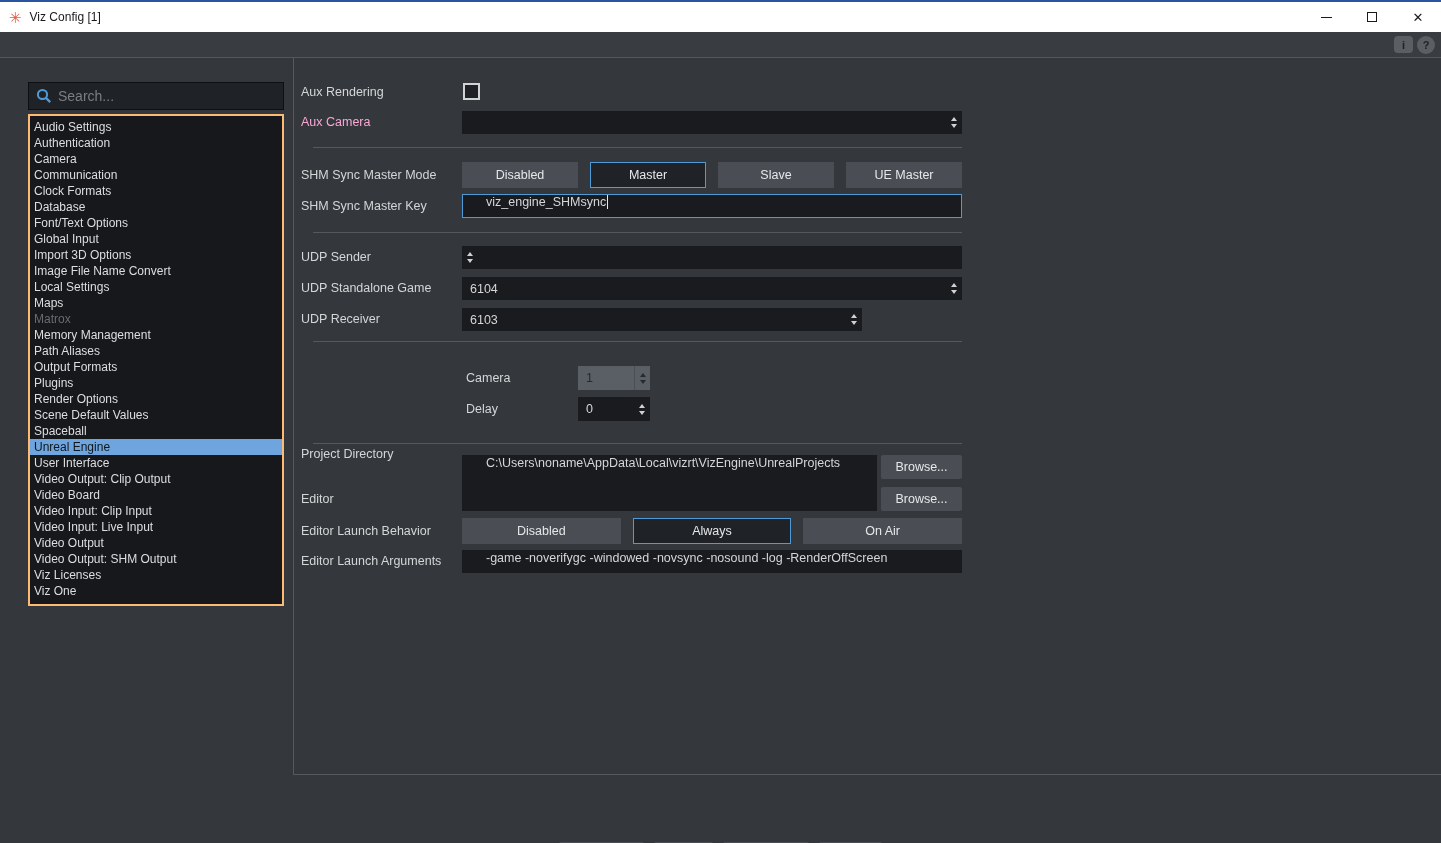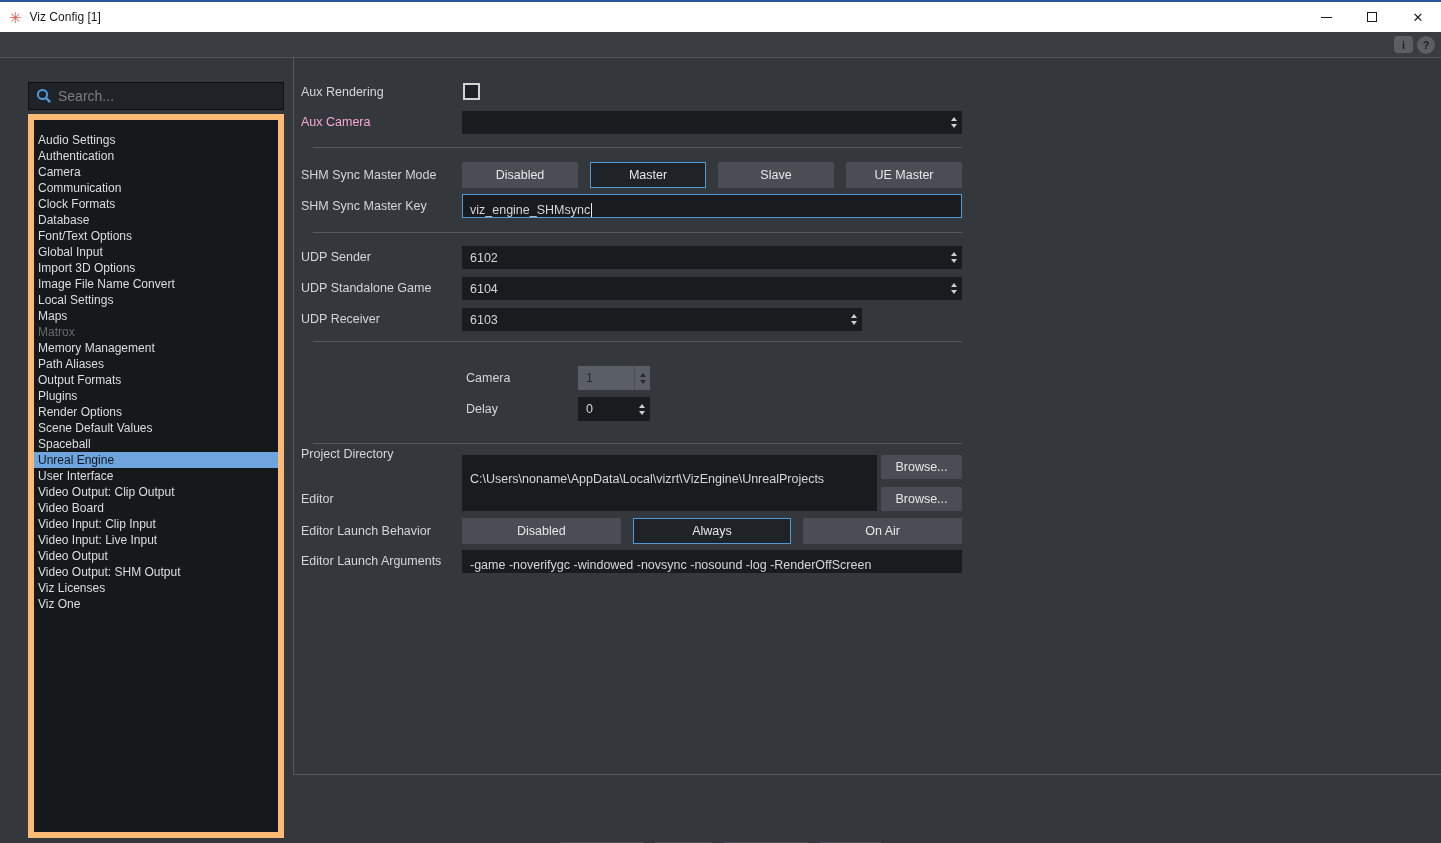--- a/index.html
+++ b/index.html
@@ -28,35 +28,35 @@
              display:flex; align-items:center; justify-content:center;
              font-size:11px; font-weight:bold; border-radius:4px; }
   .tb-icon.round { border-radius:50%; width:18px; height:18px; margin-right:6px; }
   
   .search-box { position:absolute; left:28px; top:82px; width:256px; height:28px;
                 background:#1f2227; border:1px solid #0e0f12; display:flex; align-items:center; }
   .search-box svg { margin:0 6px 0 7px; }
   .search-input { flex:1; background:transparent; border:none; outline:none;
                   font-family:"Liberation Sans", sans-serif; font-size:14px; color:#d8dadc; }
   .search-input::placeholder { color:#7b7e83; }
-  .sb-list { position:absolute; left:28px; top:114px; width:256px; height:724px;
-             background:#16181c; border:6px solid #fdba74; padding-top:12px; overflow:hidden; }
+  .sb-list { position:absolute; left:28px; top:114px; width:256px; height:492px;
+             background:#16181c; border:2px solid #fdba74; padding-top:3px; overflow:hidden; }
   .sb-item { height:16px; line-height:16px; padding-left:4px; font-size:12px; color:#dcdee0;
              white-space:nowrap; cursor:default; }
   .sb-item.sb-selected { background:#6fa5de; color:#10161d; }
   .sb-item.sb-disabled { color:#686b70; }
   
   .panel-vline { position:absolute; left:293px; top:57px; width:1px; height:717px; background:#55585d; }
   .panel-hline { position:absolute; left:293px; top:774px; width:1148px; height:1px; background:#55585d; }
   .row-label { position:absolute; left:301px; font-size:12.5px; color:#d4d6d8; white-space:nowrap; }
   .row-label.dim { color:#f9a8d4; }
   .sep { position:absolute; left:313px; width:649px; height:1px; background:#55585d; }
   .checkbox { position:absolute; width:17px; height:17px; background:#1d2025; border:2px solid #d0d2d4; }
   .text-input { position:absolute; background:#191b1f; border:1px solid #191b1f;
-                display:flex; align-items:flex-end; padding:0 7px;
+                display:flex; align-items:flex-start; padding:0 23px;
                 font-size:12.5px; color:#d4d6d8; white-space:nowrap; overflow:hidden; }
   .text-input.focused { border:1px solid #4f9bd8; }
   .caret { display:inline-block; width:1px; height:14px; background:#e8e9ea; margin-left:1px; }
   .spinner { position:absolute; background:#191b1f; display:flex; align-items:center; }
   .spin-value { flex:1; padding-left:8px; font-size:12.5px; color:#d4d6d8; }
   .spin-arrows { width:16px; height:100%; display:flex; flex-direction:column;
                  align-items:center; justify-content:center; gap:3px; }
   .tri-up { width:0; height:0; border-left:3.5px solid transparent; border-right:3.5px solid transparent;
             border-bottom:4px solid #cfd1d3; }
   .tri-down { width:0; height:0; border-left:3.5px solid transparent; border-right:3.5px solid transparent;
@@ -176,21 +176,20 @@
   <div class="row-label" style="top:194px; height:24px; line-height:24px;">SHM Sync Master Key</div>
   <div class="text-input focused" style="left:462px; top:194px; width:500px; height:24px;">
     <span>viz_engine_SHMsync</span>
       <span class="caret"></span>
   </div>
 
   <div class="sep" style="top:232px;"></div>
 
   <div class="row-label" style="top:246px; height:23px; line-height:23px;">UDP Sender</div>
   <div class="spinner" style="left:462px; top:246px; width:500px; height:23px;">
-    <span class="spin-value">6102</span>
     <span class="spin-arrows">
         <i class="tri-up"></i>
         <i class="tri-down"></i>
       </span>
   </div>
 
   <div class="row-label" style="top:277px; height:23px; line-height:23px;">UDP Standalone Game</div>
   <div class="spinner" style="left:462px; top:277px; width:500px; height:23px;">
     <span class="spin-value">6104</span>
     <span class="spin-arrows">

